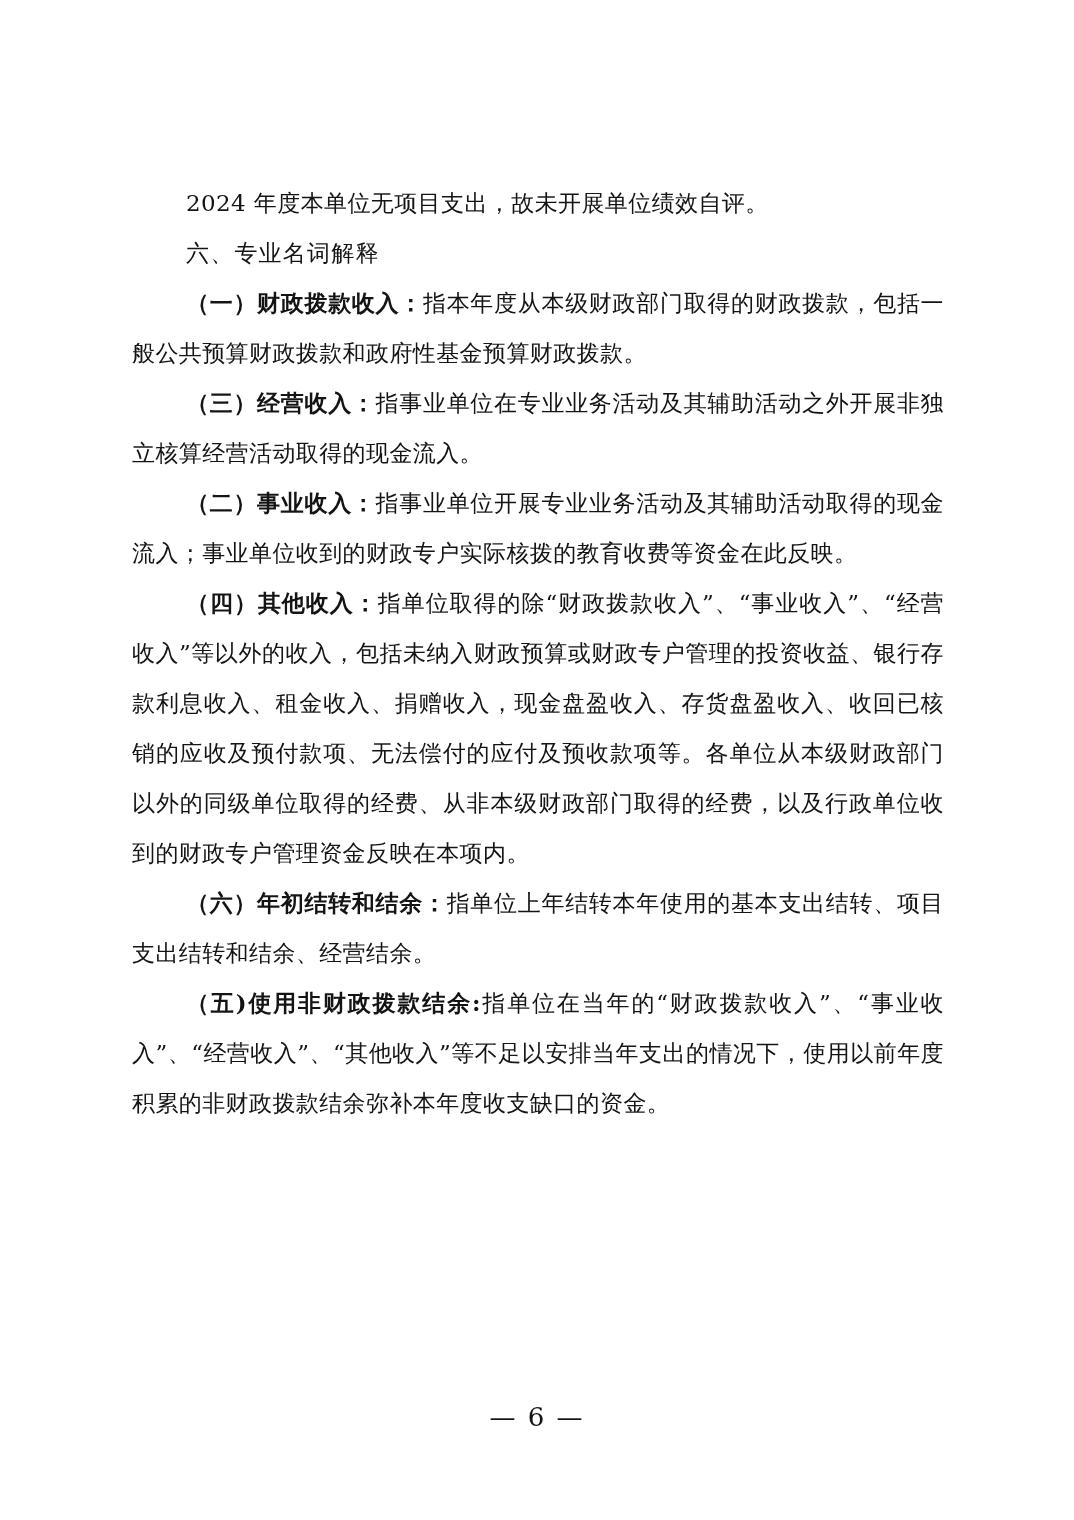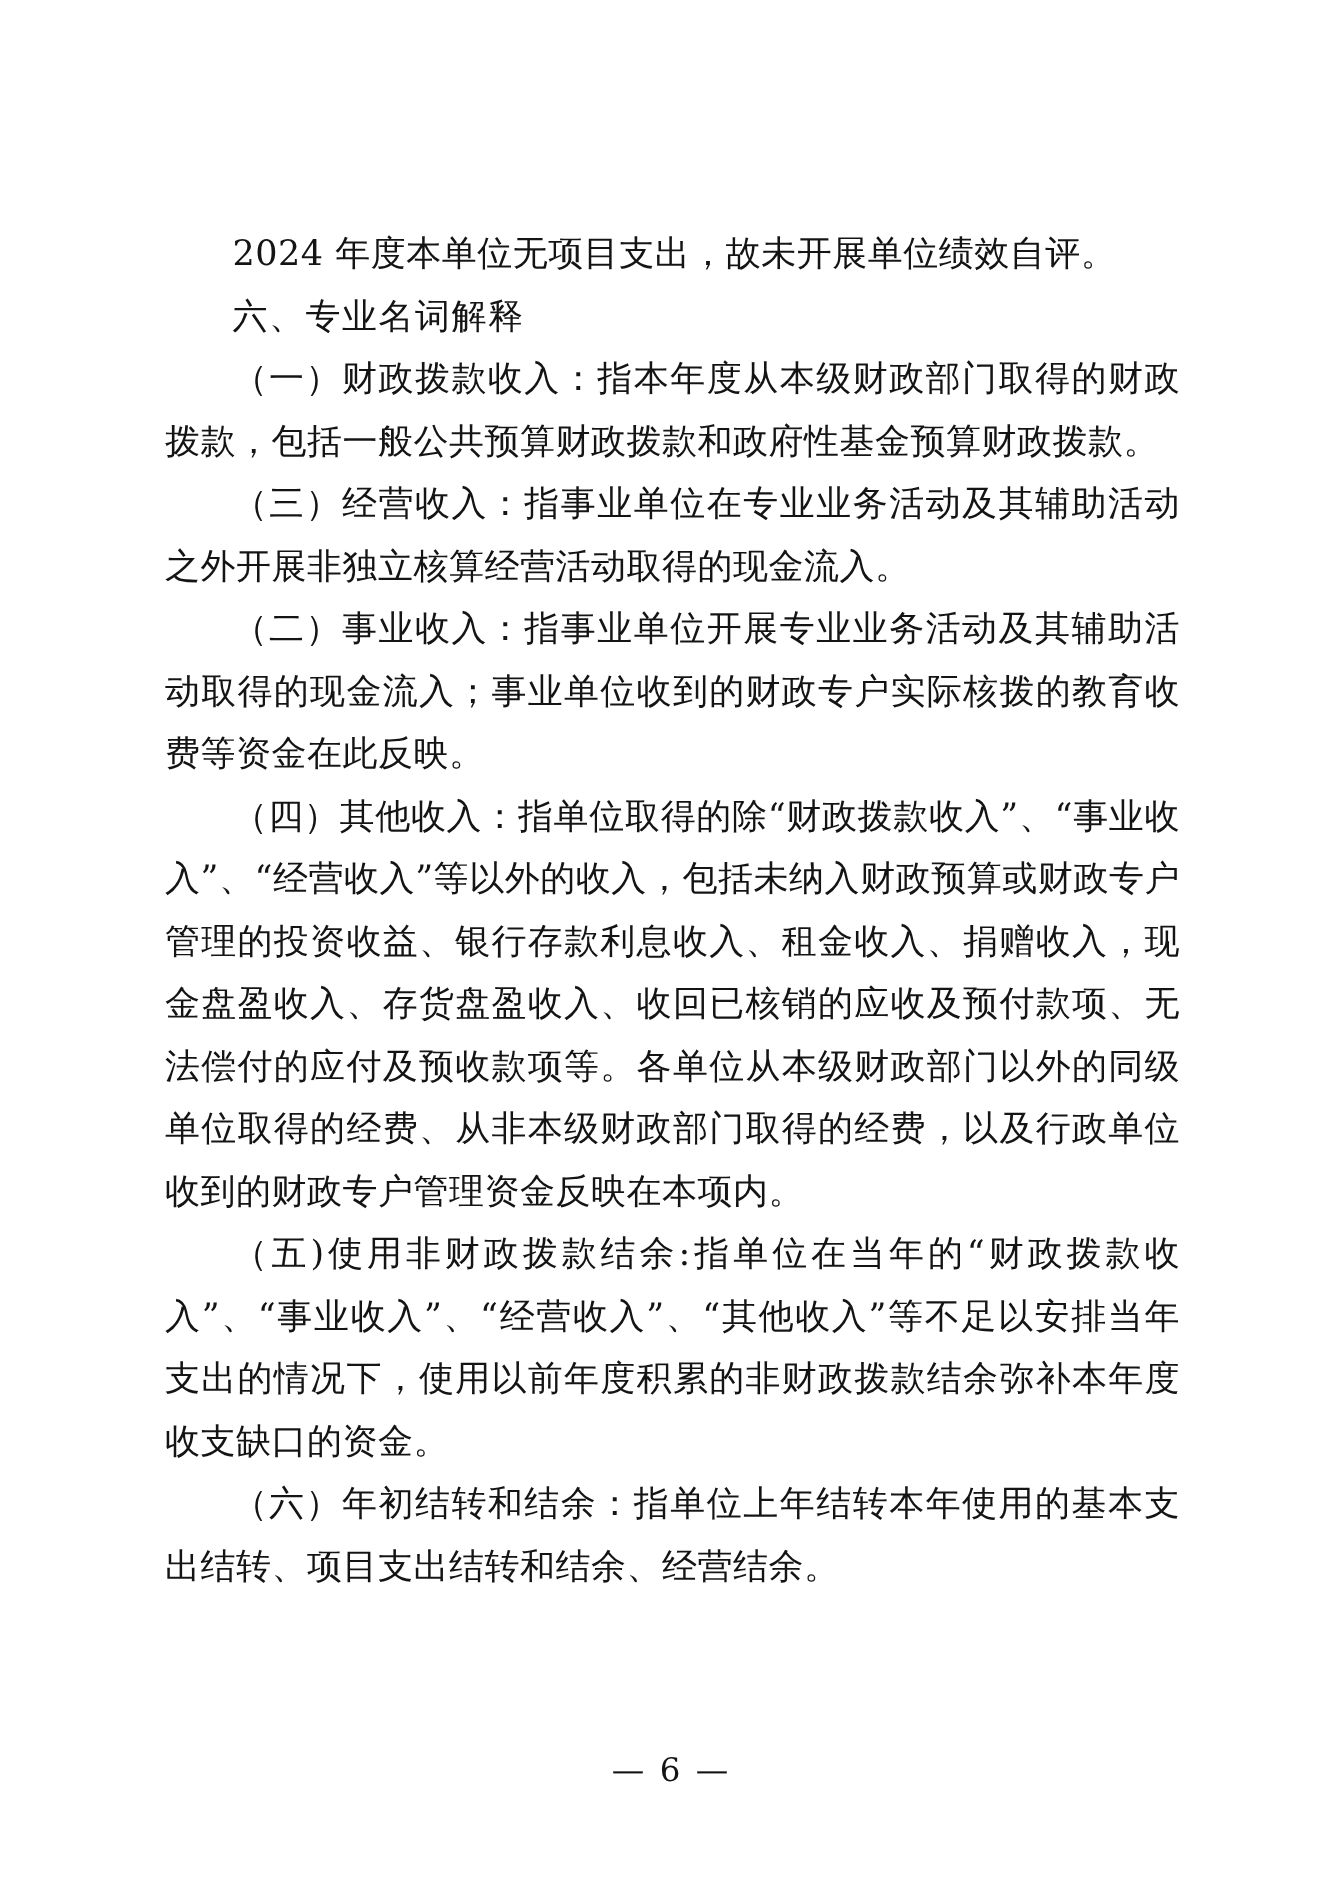--- a/index.html
+++ b/index.html
@@ -18,37 +18,37 @@
     color: #111111;
   }
   .content {
     position: absolute;
     left: 132px;
     top: 178px;
     width: 812px;
   }
   p {
     margin: 0;
-    font-size: 28px;
+    font-size: 23px;
     line-height: 50px;
     text-align: justify;
     text-justify: inter-ideograph;
     letter-spacing: 0.4px;
     color: #141414;
   }
   p.indent {
     text-indent: 54px;
   }
   p.heading {
     font-weight: normal;
     text-indent: 54px;
     letter-spacing: 1.2px;
   }
   .term {
-    font-weight: normal;
+    font-weight: bold;
   }
   .footer {
     position: absolute;
     left: 0;
     top: 1402px;
     width: 1074px;
     text-align: center;
     font-size: 26px;
     color: #141414;
     letter-spacing: 2px;
@@ -79,25 +79,25 @@
 
     <p class="indent">
       <span class="term">（二）事业收入：</span><span>指事业单位开展专业业务活动及其辅助活动取得的现金流入；事业单位收到的财政专户实际核拨的教育收费等资金在此反映。</span>
     </p>
 
     <p class="indent">
       <span class="term">（四）其他收入：</span><span>指单位取得的除“财政拨款收入”、“事业收入”、“经营收入”等以外的收入，包括未纳入财政预算或财政专户管理的投资收益、银行存款利息收入、租金收入、捐赠收入，现金盘盈收入、存货盘盈收入、收回已核销的应收及预付款项、无法偿付的应付及预收款项等。各单位从本级财政部门以外的同级单位取得的经费、从非本级财政部门取得的经费，以及行政单位收到的财政专户管理资金反映在本项内。</span>
     </p>
 
     <p class="indent">
-      <span class="term">（五)使用非财政拨款结余:</span><span>指单位在当年的“财政拨款收入”、“事业收入”、“经营收入”、“其他收入”等不足以安排当年支出的情况下，使用以前年度积累的非财政拨款结余弥补本年度收支缺口的资金。</span>
+      <span class="term">（六）年初结转和结余：</span><span>指单位上年结转本年使用的基本支出结转、项目支出结转和结余、经营结余。</span>
     </p>
 
     <p class="indent">
-      <span class="term">（六）年初结转和结余：</span><span>指单位上年结转本年使用的基本支出结转、项目支出结转和结余、经营结余。</span>
+      <span class="term">（五)使用非财政拨款结余:</span><span>指单位在当年的“财政拨款收入”、“事业收入”、“经营收入”、“其他收入”等不足以安排当年支出的情况下，使用以前年度积累的非财政拨款结余弥补本年度收支缺口的资金。</span>
     </p>
 
   </div>
 
   <div class="footer">
     <span>— 6 —</span>
   </div>
 
 </div>
 

